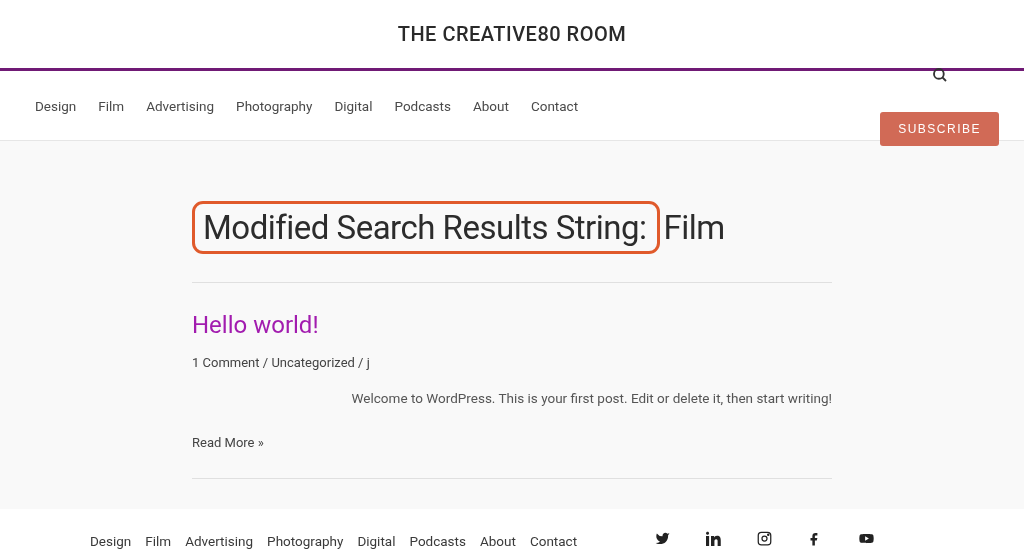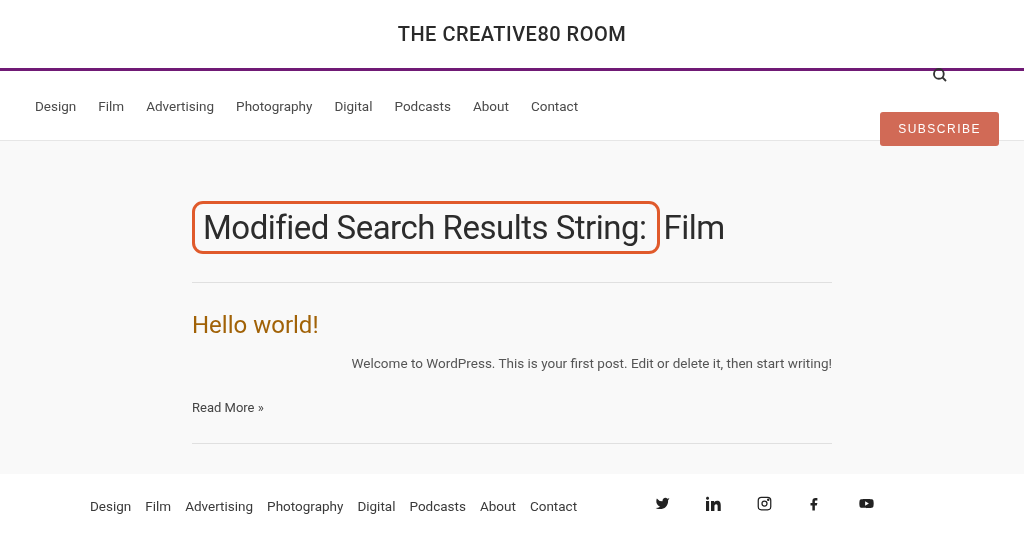--- a/index.html
+++ b/index.html
@@ -83,21 +83,21 @@
   .highlight-box {
     display: inline-block;
     border: 3px solid #e05a2b;
     border-radius: 11px;
     padding: 4px 10px 4px 8px;
     margin-right: 4px;
   }
   .post-title {
     font-size: 24px;
     font-weight: 400;
-    color: #a16207;
+    color: #a21caf;
     margin-bottom: 16px;
   }
   .post-meta {
     font-size: 13px;
     color: #444;
     margin-bottom: 20px;
   }
   .post-meta a { color: #444; text-decoration: none; cursor: pointer; }
   .post-excerpt {
     font-size: 13.5px;
@@ -175,20 +175,23 @@
 </div>
 
 <div class="content-wrap">
   <div class="content-inner">
     <h1 class="search-heading">
       <span class="highlight-box">Modified Search Results String:</span><span>Film</span>
     </h1>
 
     <article class="post-block">
       <h2 class="post-title"><span>Hello world!</span></h2>
+      <div class="post-meta">
+        <a>1 Comment</a><span> / </span><a>Uncategorized</a><span> / </span><a>j</a>
+      </div>
       <p class="post-excerpt">Welcome to WordPress. This is your first post. Edit or delete it, then start writing!</p>
       <a class="read-more">Read More »</a>
     </article>
   </div>
 </div>
 
 <div class="footer">
   <nav class="footer-nav">
     <a>Design</a>
     <a>Film</a>

